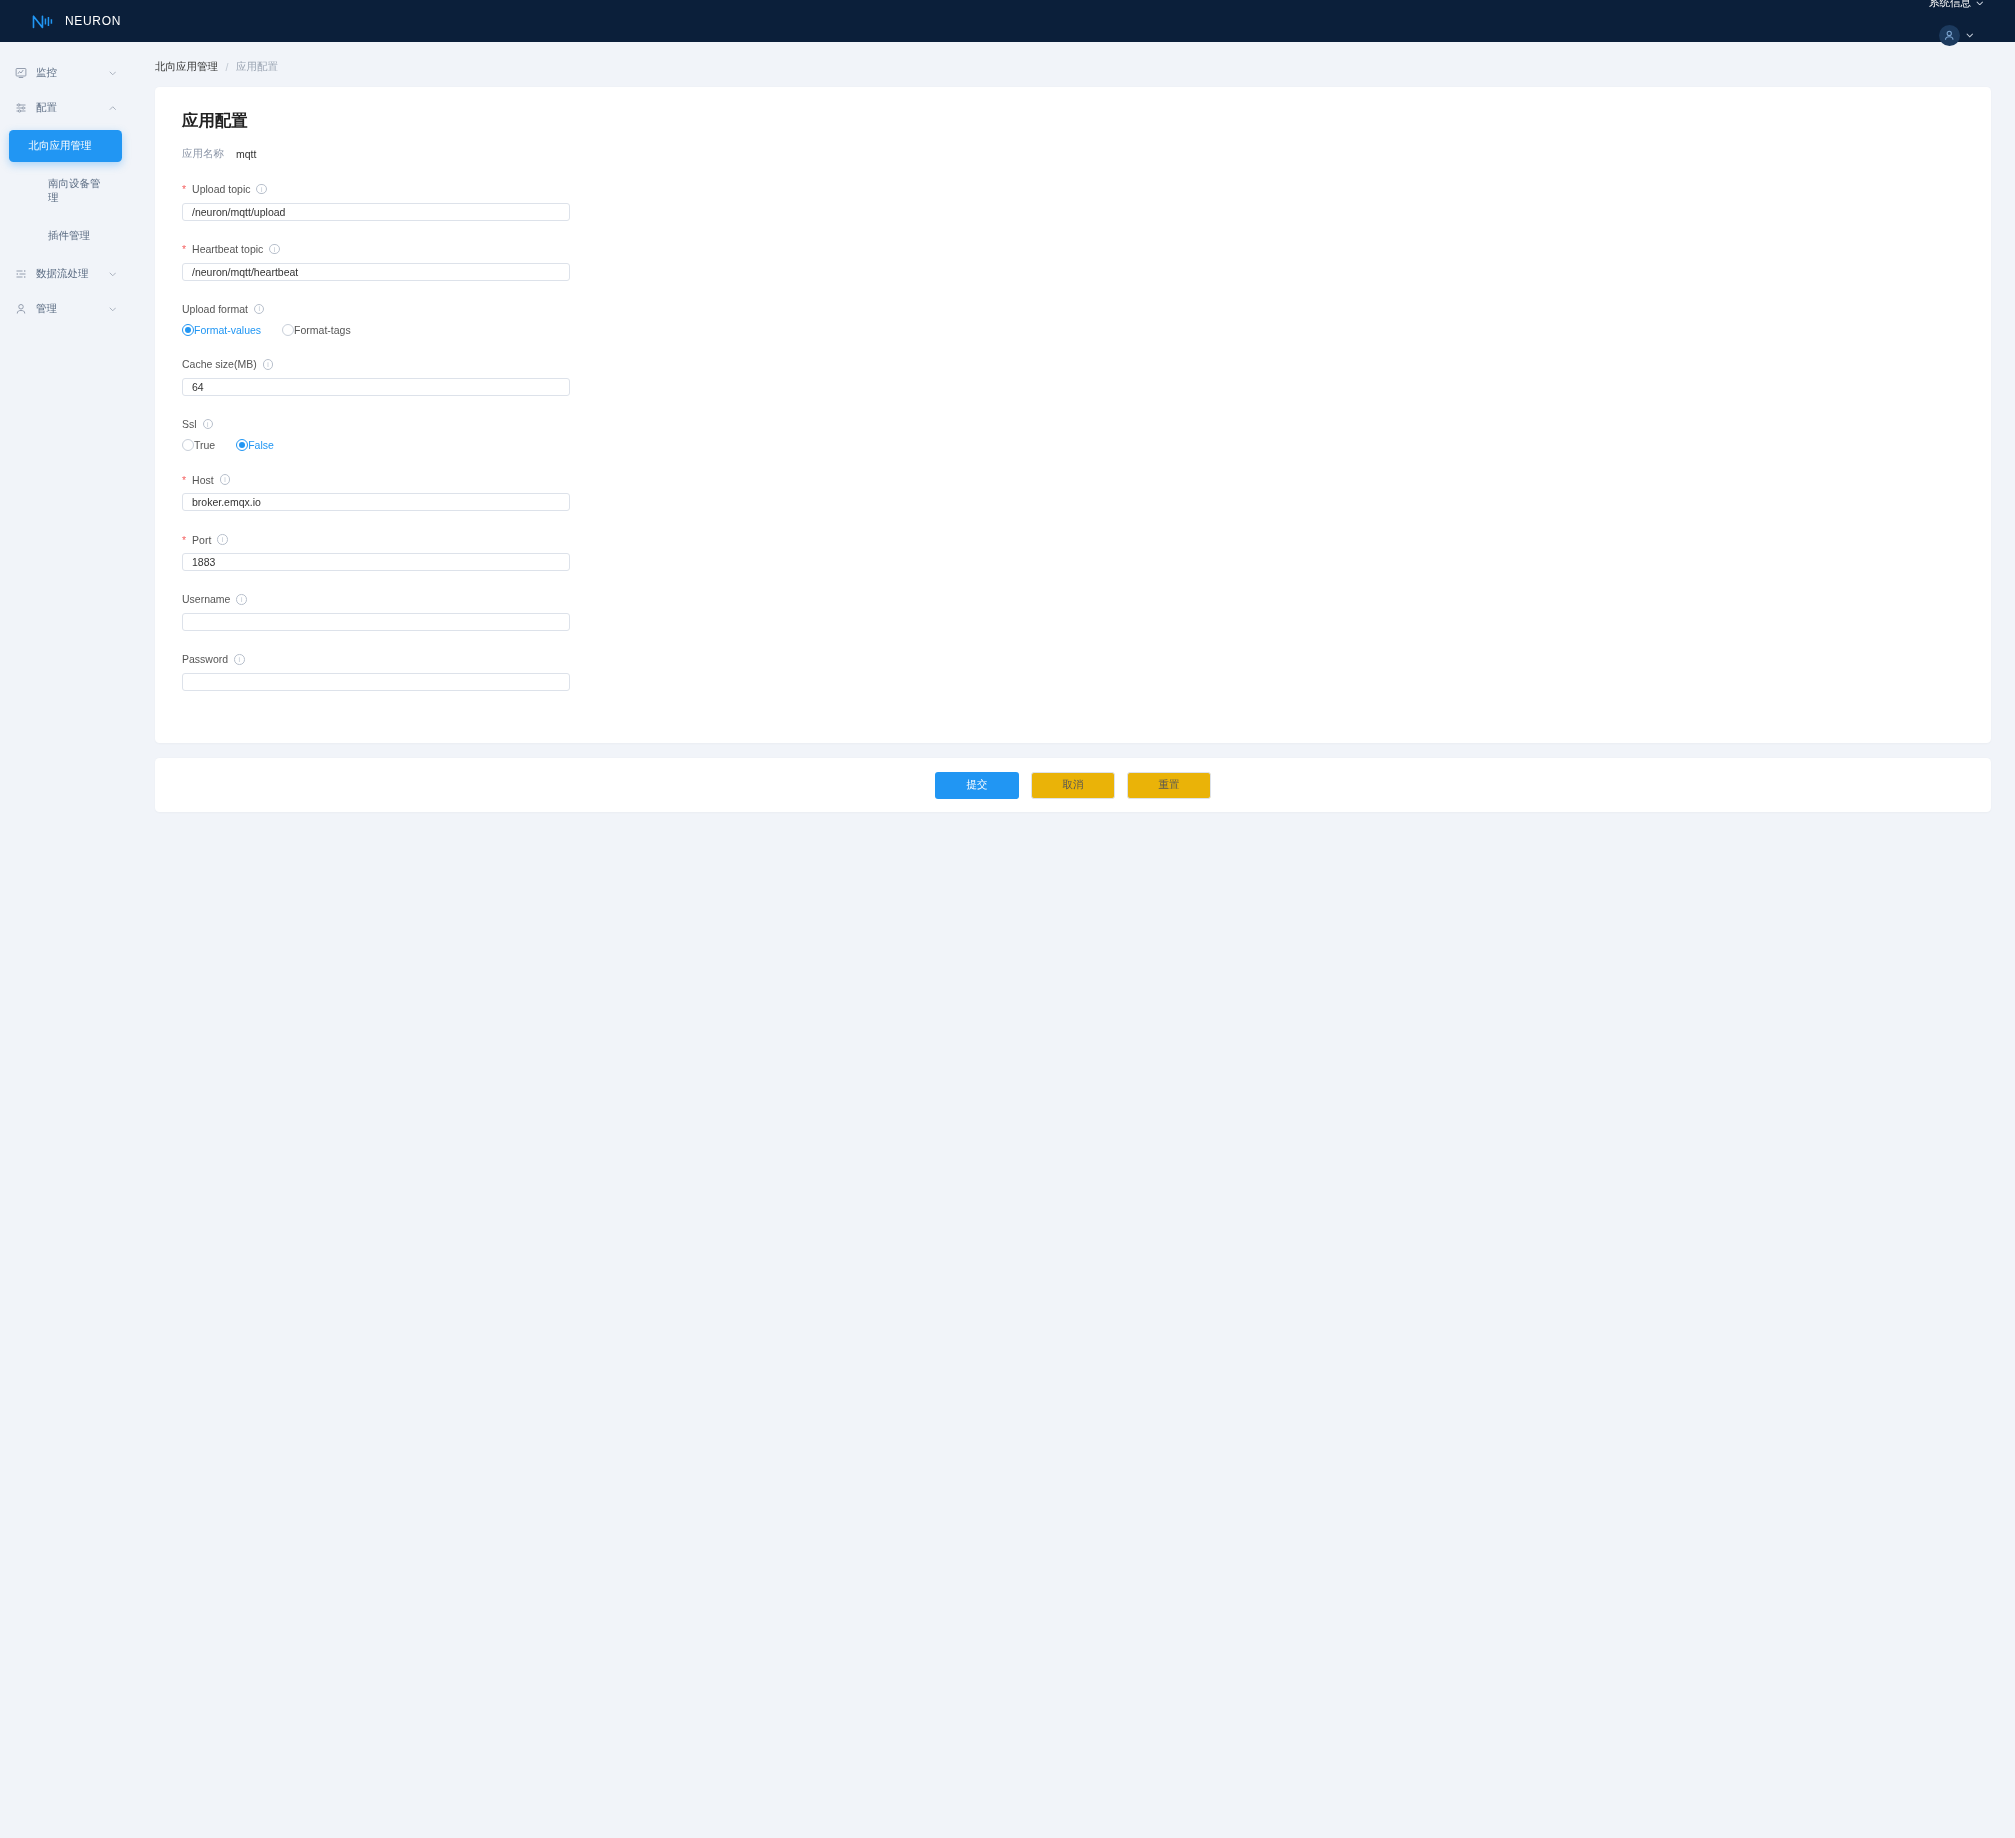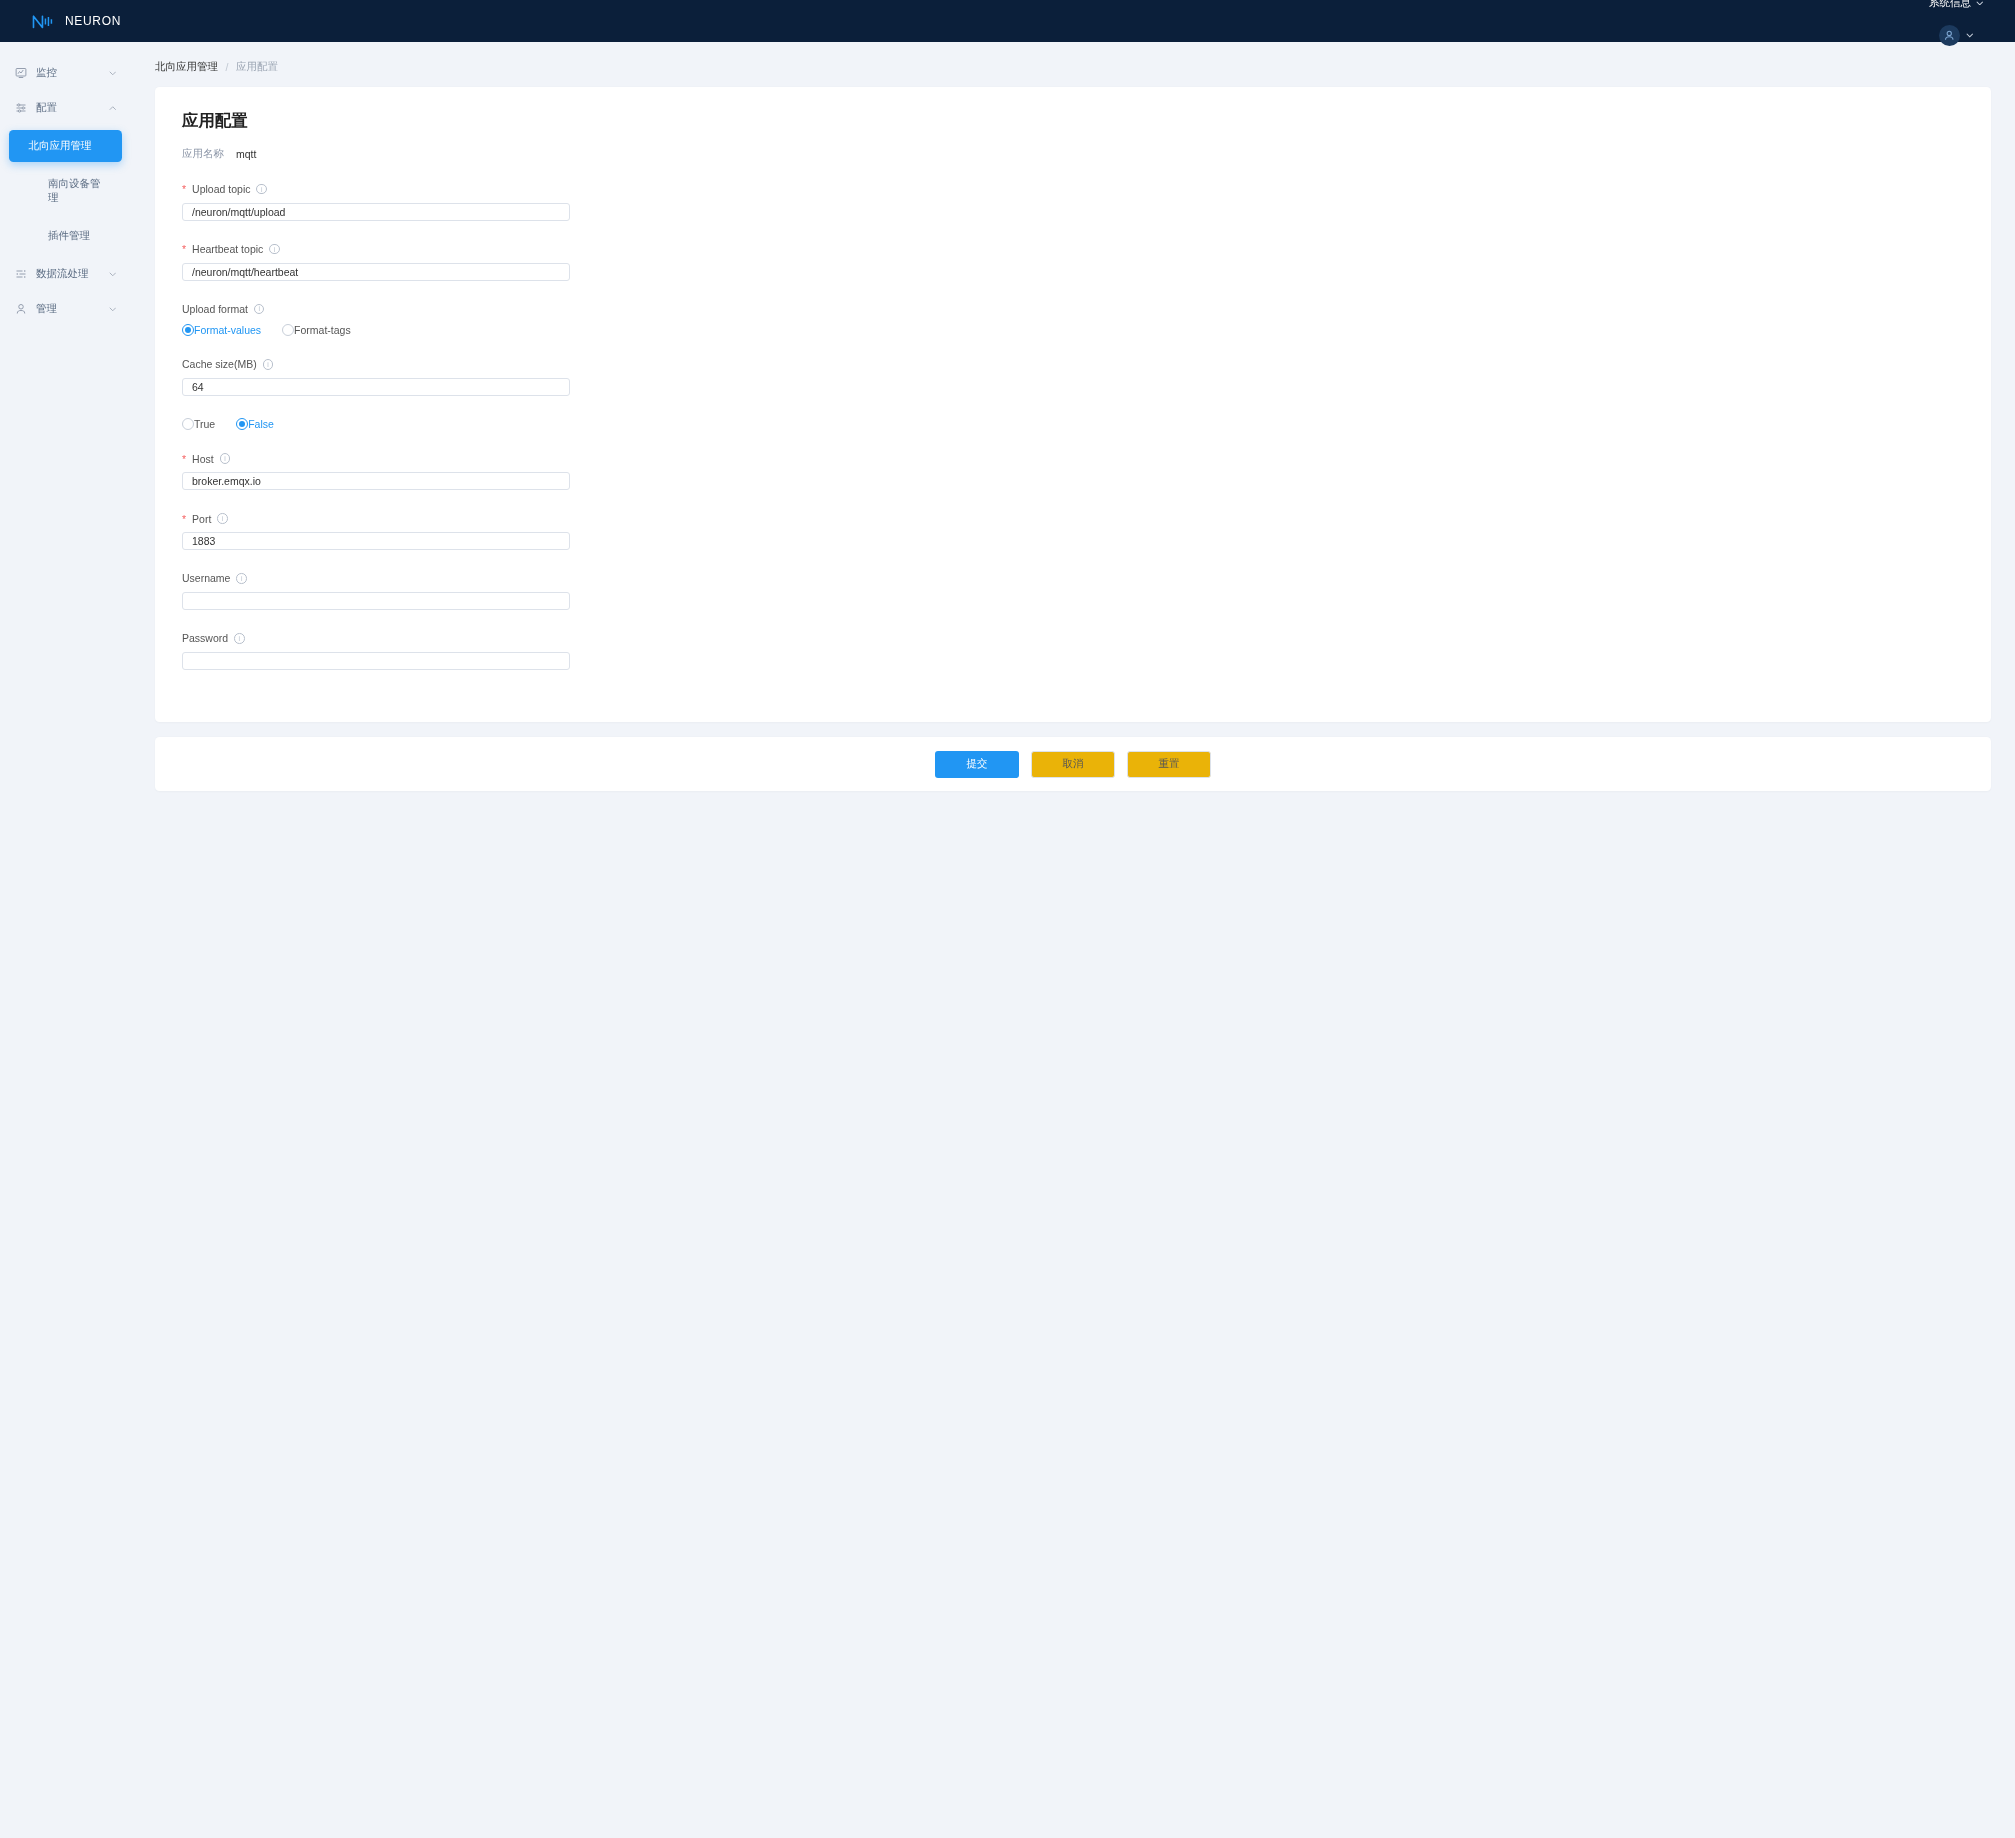--- a/index.html
+++ b/index.html
@@ -296,20 +296,24 @@
 
       <div class="form-group">
         <div class="form-label">
           <span>Cache size(MB)</span>
           <span class="info-icon">i</span>
         </div>
         <input class="form-input" value="64" style="">
       </div>
 
       <div class="form-group">
+        <div class="form-label">
+          <span>Ssl</span>
+          <span class="info-icon">i</span>
+        </div>
         <div class="radio-row">
           <div class="radio-item">
             <span class="radio-circle"></span>
             <span class="radio-label">True</span>
           </div>
           <div class="radio-item selected">
             <span class="radio-circle">
                 <span class="radio-dot"></span>
               </span>
             <span class="radio-label">False</span>

